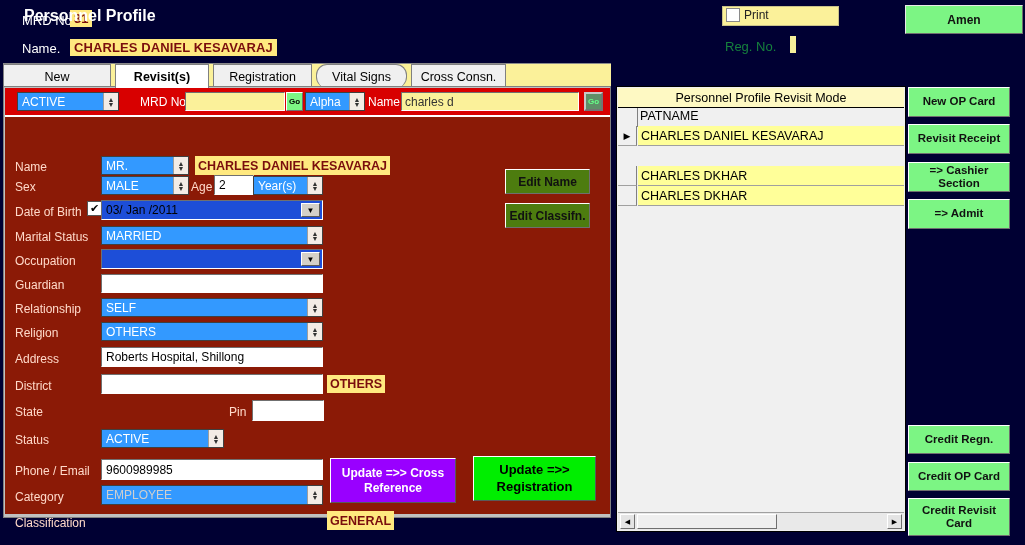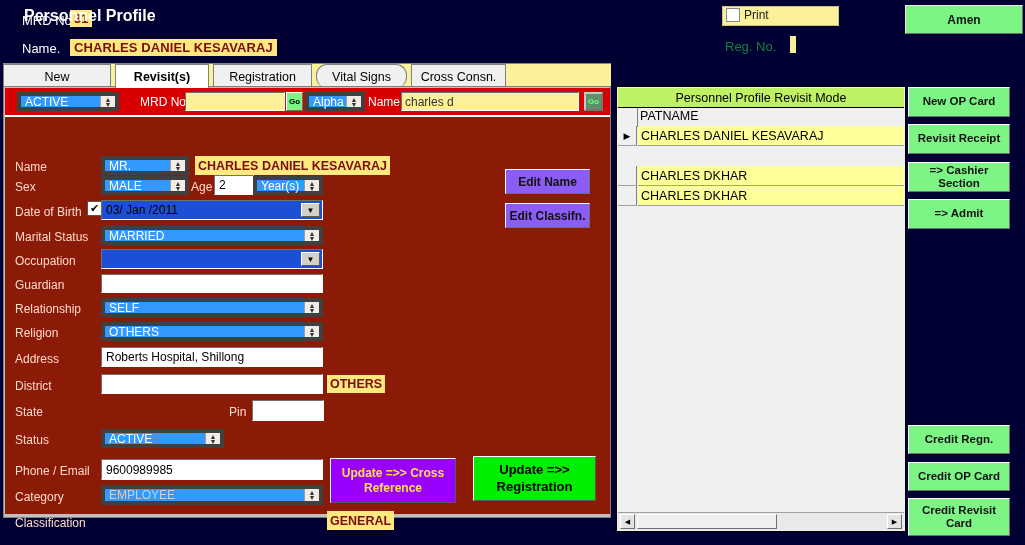--- a/index.html
+++ b/index.html
@@ -31,53 +31,53 @@
        display:flex;align-items:center;justify-content:center;color:#000;font-size:12.5px;box-sizing:border-box;}
   .tab.active{background:#ffffff;font-weight:bold;z-index:3;}
   .tabsep{position:absolute;top:0;width:8px;height:24px;background:#fbf19a;}
 
   
   #form-outer{position:absolute;left:3px;top:86px;width:608px;height:432px;background:#c0c0c0;border:1px solid #808080;box-sizing:border-box;}
   #search-bar{position:absolute;left:1px;top:1px;width:605px;height:27px;background:#d80000;}
   #form-body{position:absolute;left:1px;top:28px;width:605px;height:399px;background:#8b1a06;border-top:2px solid #ffffff;box-sizing:border-box;}
 
   .f-label{position:absolute;color:#ffd9c9;font-size:12px;}
-  .combo{position:absolute;background:#3399ff;border:4px solid #404040;box-sizing:border-box;color:#ffffff;font-size:12px;
+  .combo{position:absolute;background:#3399ff;border:1px solid #404040;box-sizing:border-box;color:#ffffff;font-size:12px;
          display:flex;align-items:center;padding-left:4px;}
   .combo.grey{color:#cfcfcf;}
   .spin{position:absolute;width:14px;top:0;bottom:0;right:0;background:#f3ece6;border-left:1px solid #9d9d9d;
         display:flex;flex-direction:column;align-items:center;justify-content:center;line-height:5px;color:#333;font-size:7px;}
   .txt{position:absolute;background:#ffffff;border:1px solid #ffffff;border-top-color:#707070;border-left-color:#707070;
        box-sizing:border-box;color:#000;font-size:12px;display:flex;align-items:center;padding-left:4px;}
   .ddl{position:absolute;background:#1d4ed8;border:1px solid #ffffff;border-top-color:#707070;border-left-color:#707070;
        box-sizing:border-box;color:#000;font-size:12px;display:flex;align-items:center;padding-left:4px;}
   .ddl-arrow{position:absolute;right:2px;top:2px;bottom:2px;width:17px;background:#d4d0c8;border:1px solid #ffffff;
        border-right-color:#5a5a5a;border-bottom-color:#5a5a5a;display:flex;align-items:center;justify-content:center;font-size:8px;color:#000;}
   .hl-yellow{position:absolute;background:#ffe97f;color:#7a0d0d;font-weight:bold;font-size:12.5px;display:flex;align-items:center;padding:0 3px;}
-  .grn-btn{position:absolute;background:#8b5cf6;border:1px solid #ffffff;border-right-color:#6f6f6f;border-bottom-color:#6f6f6f;
+  .grn-btn{position:absolute;background:#4d7c0f;border:1px solid #ffffff;border-right-color:#6f6f6f;border-bottom-color:#6f6f6f;
        color:#111;font-weight:bold;font-size:12px;display:flex;align-items:center;justify-content:center;text-align:center;box-sizing:border-box;}
 
   #search-mode{left:12px;top:4px;width:102px;height:19px;}
   #mrdno-lbl{position:absolute;left:135px;top:7px;color:#ffffff;font-size:12px;}
   #mrdno-input{position:absolute;left:180px;top:4px;width:100px;height:19px;background:#fbf19a;border:1px solid #ffffff;
        border-top-color:#707070;border-left-color:#707070;box-sizing:border-box;}
   #go1{position:absolute;left:281px;top:4px;width:17px;height:19px;background:#7cf584;border:1px solid #ffffff;
        border-right-color:#6f6f6f;border-bottom-color:#6f6f6f;display:flex;align-items:center;justify-content:center;
        font-size:8px;font-weight:bold;color:#000;box-sizing:border-box;}
   #alpha-mode{left:300px;top:4px;width:60px;height:19px;}
   #name-lbl{position:absolute;left:363px;top:7px;color:#ffffff;font-size:12px;}
   #name-search{position:absolute;left:396px;top:4px;width:178px;height:19px;background:#fbf19a;border:1px solid #ffffff;
        border-top-color:#707070;border-left-color:#707070;box-sizing:border-box;color:#333;font-size:12px;
        display:flex;align-items:center;padding-left:3px;}
   #go2{position:absolute;left:579px;top:4px;width:19px;height:19px;background:#5f8f68;border:2px outset #c8c8c8;
        display:flex;align-items:center;justify-content:center;font-size:8px;font-weight:bold;color:#66ff88;box-sizing:border-box;}
 
   
   #list-panel{position:absolute;left:616px;top:86px;width:290px;height:446px;background:#f0f0f0;border:1px solid #000000;box-sizing:border-box;}
-  #list-title{position:absolute;left:1px;top:1px;width:286px;height:19px;background:#bef264;border-bottom:1px solid #000;
+  #list-title{position:absolute;left:1px;top:1px;width:286px;height:19px;background:#fef9c3;border-bottom:1px solid #000;
        display:flex;align-items:center;justify-content:center;font-size:12.5px;color:#000;}
   #list-head{position:absolute;left:1px;top:21px;width:286px;height:18px;border-bottom:1px solid #808080;}
   #list-head-gutter{position:absolute;left:0;top:0;width:19px;height:18px;background:#f0f0f0;border-right:1px solid #808080;}
   #list-head-label{position:absolute;left:22px;top:1px;font-size:12.5px;color:#000;}
   .lrow{position:absolute;left:1px;width:286px;height:20px;}
   .lrow-gutter{position:absolute;left:0;top:0;width:19px;height:20px;background:#f0f0f0;border-right:1px solid #808080;
        border-bottom:1px solid #a0a0a0;display:flex;align-items:center;justify-content:center;font-size:9px;color:#000;box-sizing:border-box;}
   .lrow-cell{position:absolute;left:20px;top:0;width:266px;height:20px;background:#ffff99;border-bottom:1px solid #a0a0a0;
        display:flex;align-items:center;padding-left:3px;font-size:12.5px;color:#000;box-sizing:border-box;}
   #list-scroll{position:absolute;left:1px;bottom:1px;width:286px;height:17px;background:#e9e9e9;border-top:1px solid #a0a0a0;}
@@ -224,21 +224,21 @@
       <span class="spin">▲<br>▼</span>
     </div>
 
     <span class="f-label" style="left:10px;top:399px;">Classification</span>
     <div class="hl-yellow" style="left:322px;top:394px;height:19px;">GENERAL</div>
 
     <div class="grn-btn" style="left:500px;top:52px;width:85px;height:25px;">Edit Name</div>
     <div class="grn-btn" style="left:500px;top:86px;width:85px;height:25px;">Edit Classifn.</div>
 
     <div style="position:absolute;left:325px;top:341px;width:126px;height:45px;background:#9900ff;border:1px solid #ffffff;
-                border-right-color:#5a5a5a;border-bottom-color:#5a5a5a;color:#fde047;font-weight:bold;font-size:12px;
+                border-right-color:#5a5a5a;border-bottom-color:#5a5a5a;color:#ffffff;font-weight:bold;font-size:12px;
                 display:flex;align-items:center;justify-content:center;text-align:center;line-height:1.25;box-sizing:border-box;">Update =&gt;&gt; Cross Reference</div>
     <div style="position:absolute;left:468px;top:339px;width:123px;height:45px;background:#00ee00;border:1px solid #ffffff;
                 border-right-color:#5a5a5a;border-bottom-color:#5a5a5a;color:#000;font-weight:bold;font-size:13px;
                 display:flex;align-items:center;justify-content:center;text-align:center;line-height:1.25;box-sizing:border-box;">Update =&gt;&gt; Registration</div>
   </div>
 </div>
 
 <div id="list-panel">
   <div id="list-title">Personnel Profile Revisit Mode</div>
   <div id="list-head">

